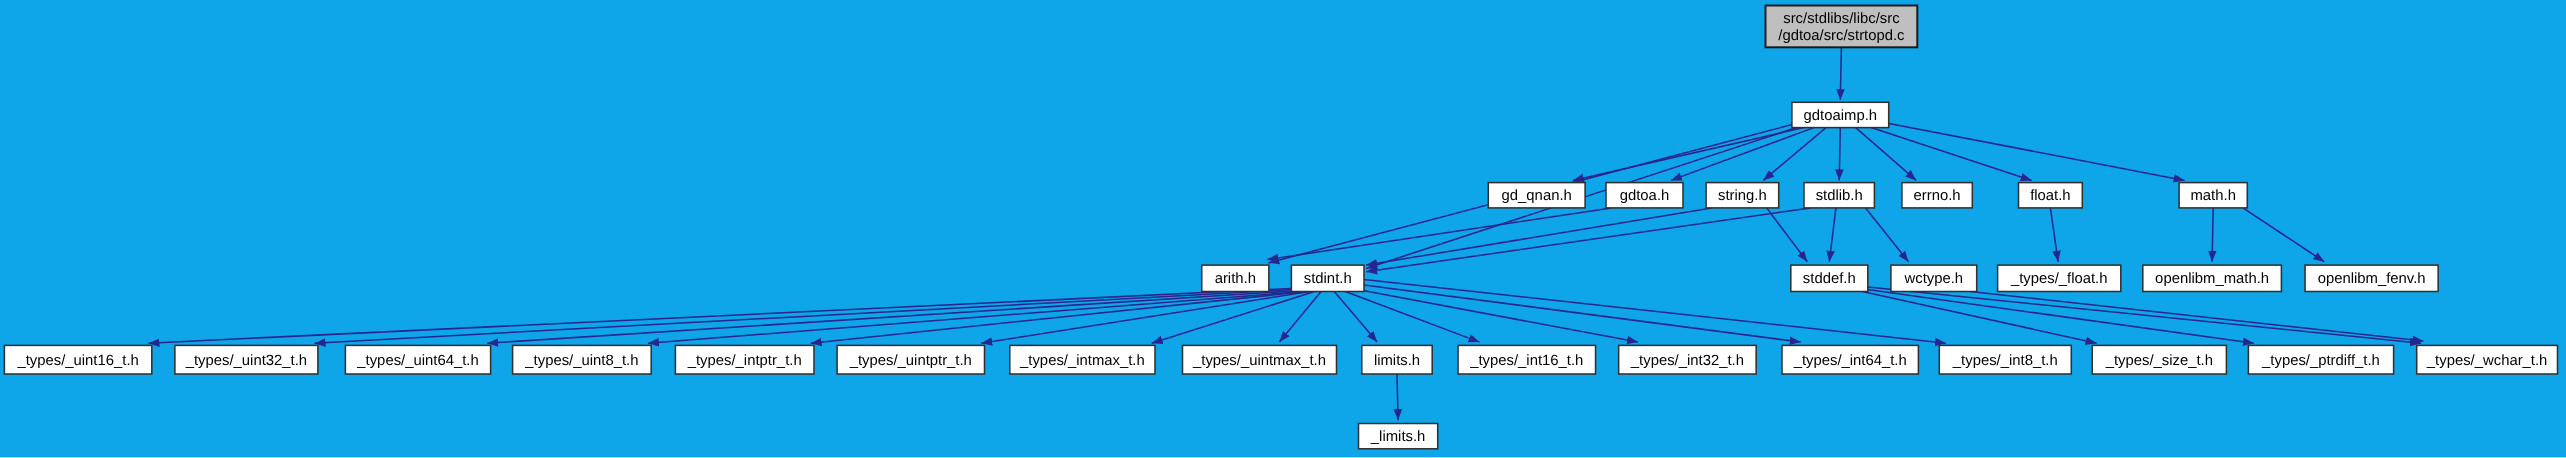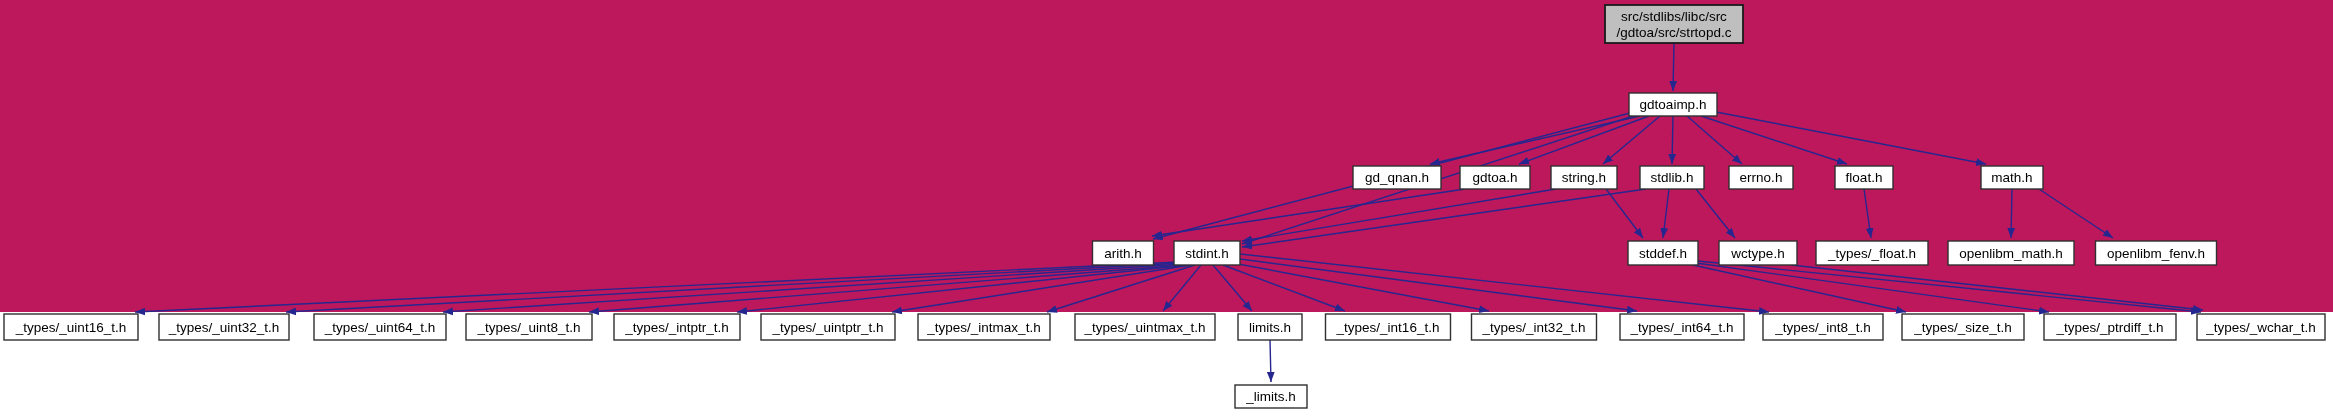--- a/index.html
+++ b/index.html
@@ -7,22 +7,22 @@
     padding: 0;
     background: #ffffff;
     width: 2333px;
     height: 416px;
     overflow: hidden;
     font-family: "Liberation Sans", "DejaVu Sans", sans-serif;
   }
   .canvas {
     position: relative;
     width: 2333px;
-    height: 312px;
-    background: #be185d;
+    height: 416px;
+    background: #0ea5e9;
   }
   svg {
     display: block;
     width: 2333px;
     height: 416px;
   }
   svg text {
     font-family: "Liberation Sans", "DejaVu Sans", sans-serif;
     font-size: 13.5px;
     fill: #000000;

